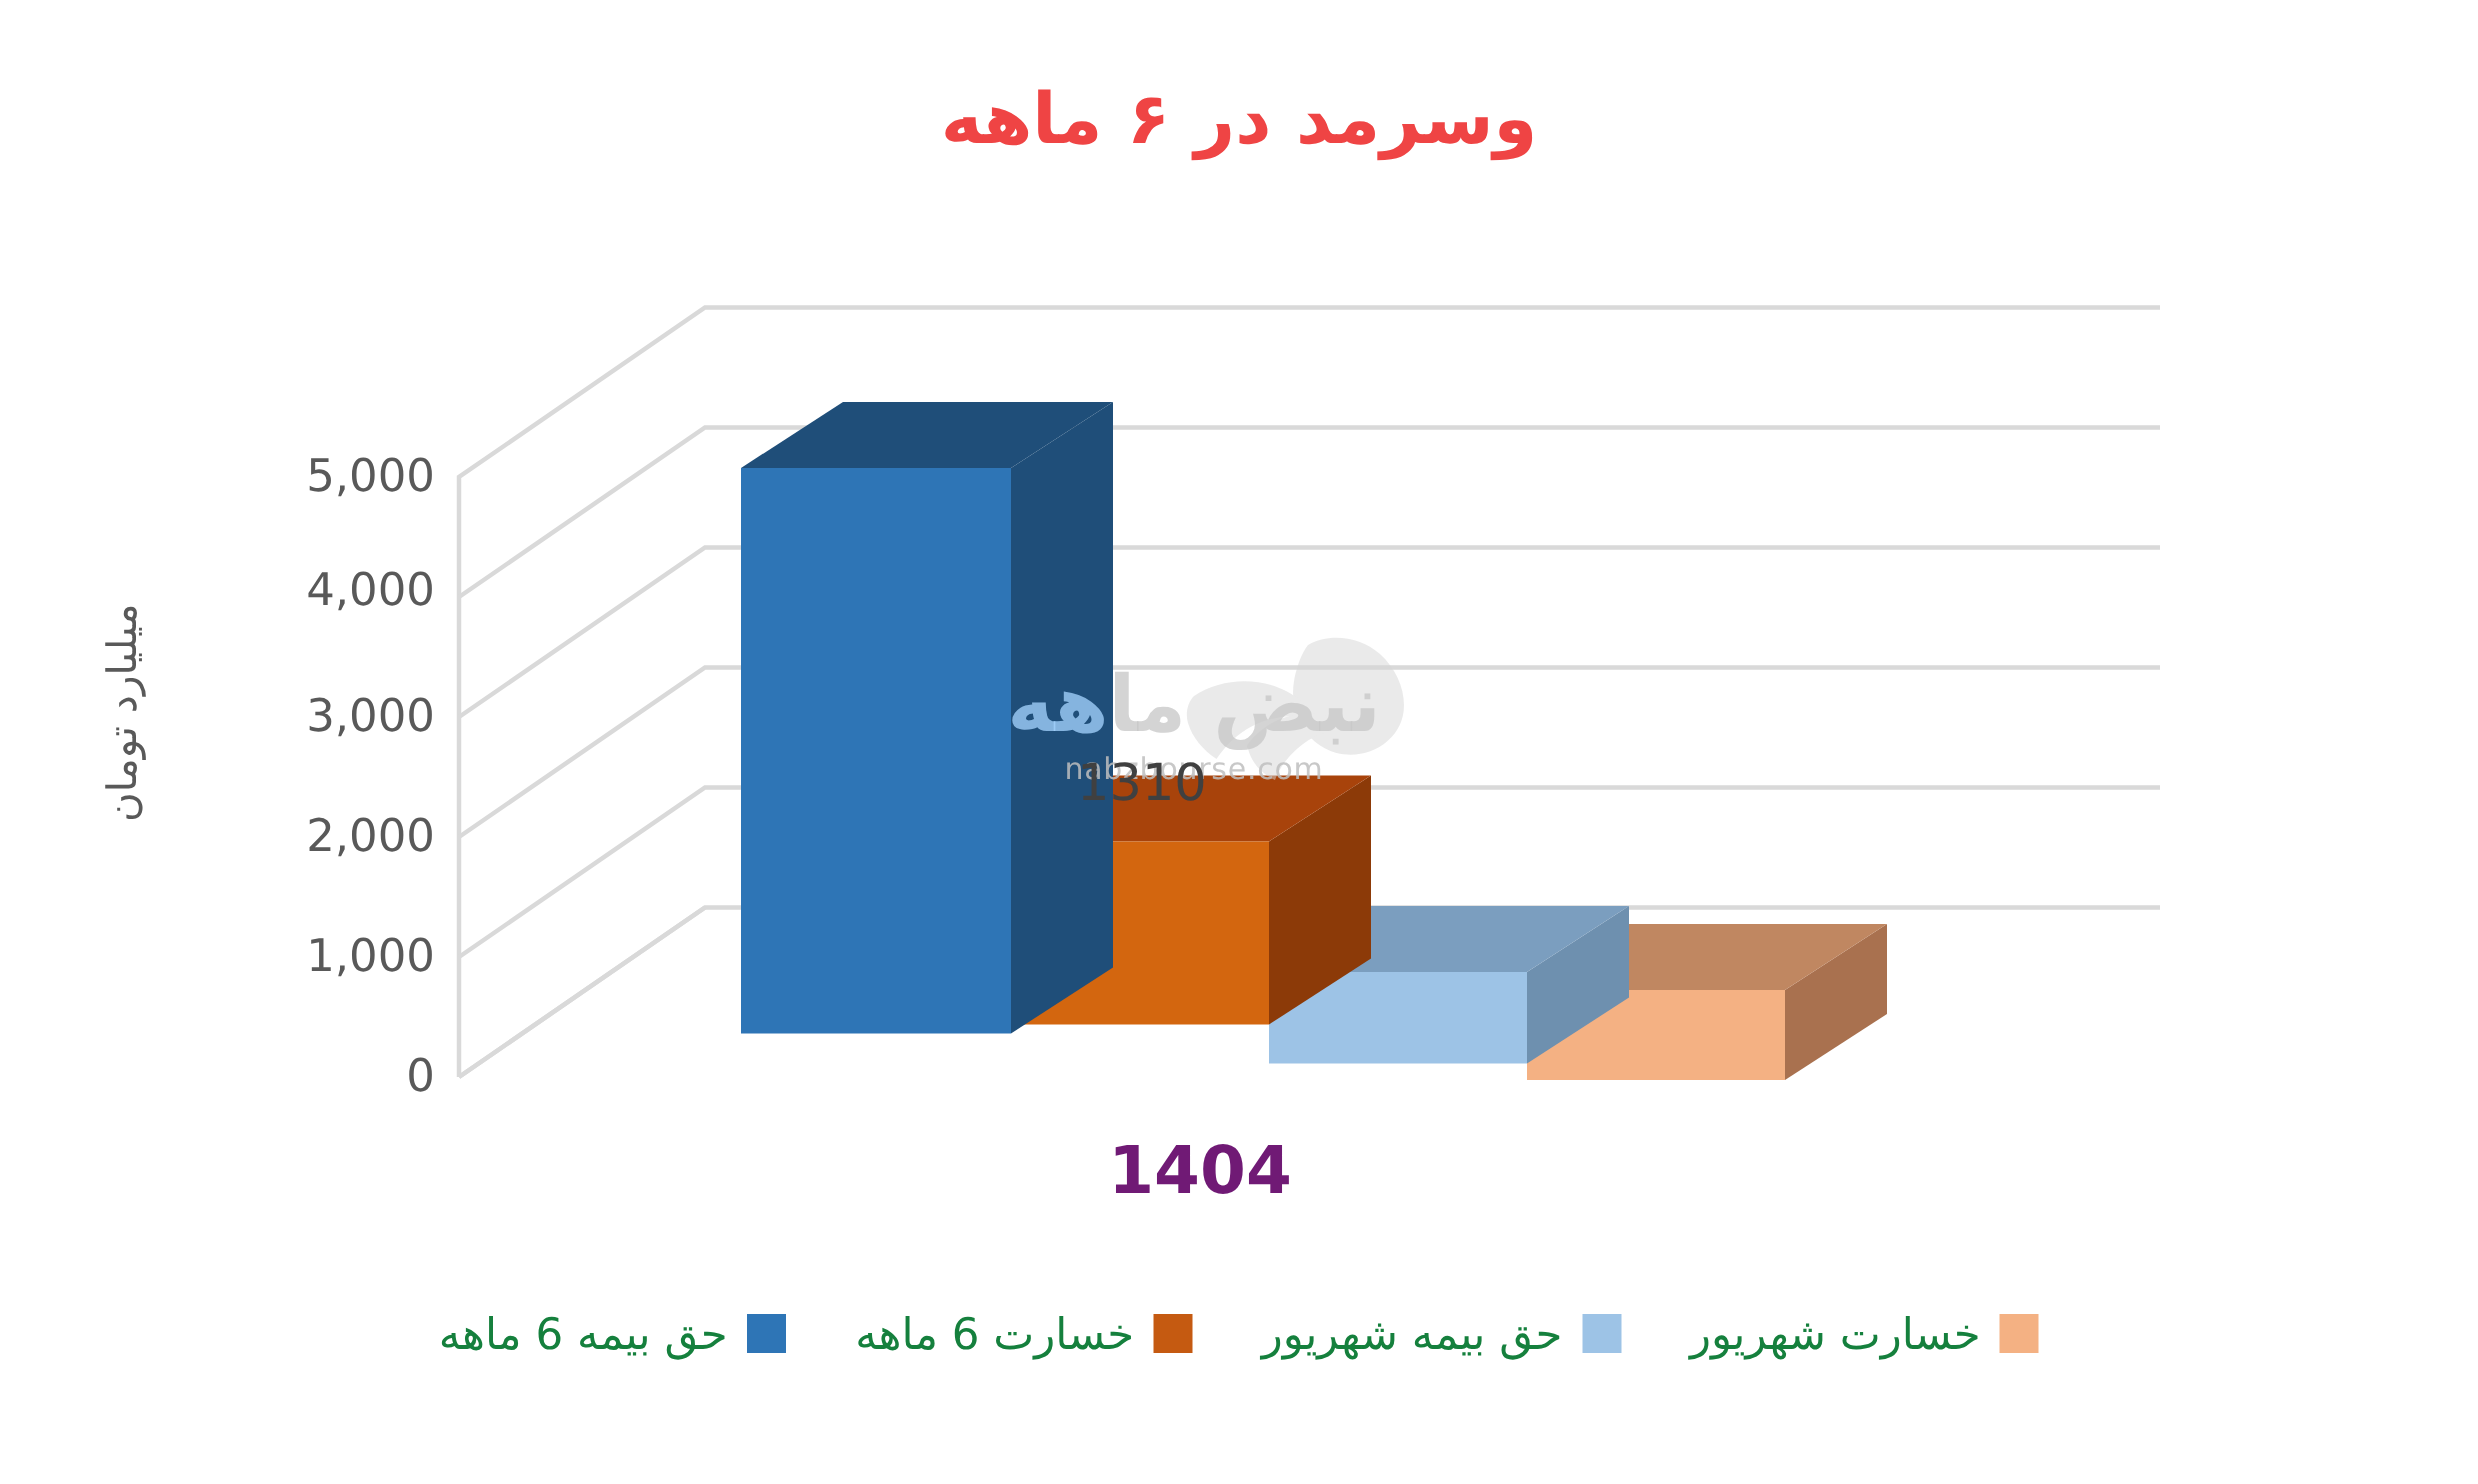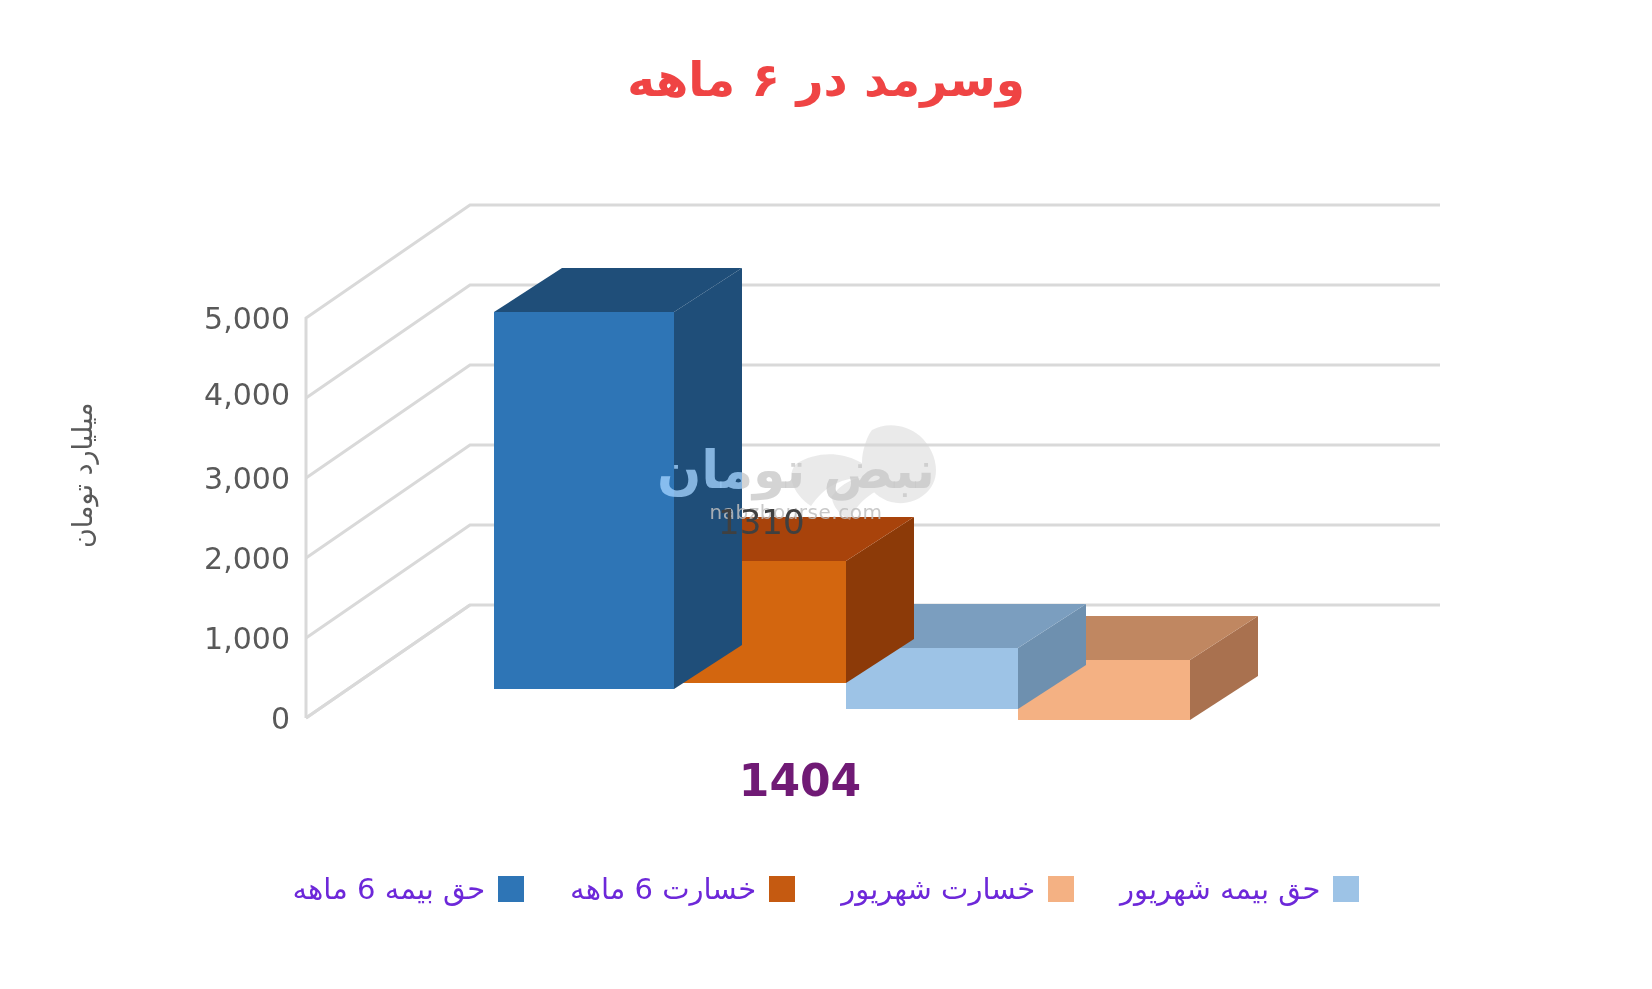--- a/index.html
+++ b/index.html
@@ -119,21 +119,21 @@
     gap:13px;
     direction:rtl;
   }
   .legend-swatch {
     width:26px; height:26px;
     flex:0 0 auto;
     display:block;
   }
   .legend-label {
     font-size:29px;
-    color:#6d28d9;
+    color:#15803d;
     white-space:nowrap;
     direction:rtl;
   }
 </style>
 </head>
 <body>
 
 <div id="chart-title">وسرمد در ۶ ماهه</div>
 
 <svg id="plot" viewBox="0 0 1652 989" width="1652" height="989">
@@ -202,21 +202,21 @@
   <g fill="#D6D6D6">
 
     <path d="M236 12 c14 -8 34 -6 48 6 c10 9 16 22 16 34 c0 10 -4 18 -11 24 c-9 8 -22 11 -34 8
              c-11 -3 -20 -11 -25 -21 c-4 -9 -5 -19 -3 -29 c2 -9 5 -17 9 -22 z"></path>
     <path d="M160 46 c18 -12 43 -13 62 -3 c8 4 14 10 17 17 c-14 -2 -28 0 -40 6
              c-10 5 -18 13 -24 22 c-9 -6 -16 -14 -19 -24 c-2 -7 0 -14 4 -18 z"></path>
     <path d="M196 78 c10 -14 28 -22 46 -20 c8 1 15 4 20 9 c-12 1 -24 6 -33 14
              c-7 6 -12 13 -15 21 c-9 -4 -16 -12 -18 -21 c-1 -1 -1 -2 0 -3 z"></path>
   </g>
 </svg>
-<div id="watermark-text">نبض تومان</div>
+<div id="watermark-text">نبض ماهه</div>
 <div id="watermark-url">nabzbourse.com</div>
 
 <div id="data-label-series2">1310</div>
 
 <div id="y-axis-title">میلیارد تومان</div>
 
 <div id="y-ticks">
   <div class="ytick" style="top:318px">5,000</div>
   <div class="ytick" style="top:394px">4,000</div>
   <div class="ytick" style="top:478px">3,000</div>
@@ -230,20 +230,20 @@
 <div id="legend">
   <div class="legend-item">
     <span class="legend-swatch" style="background:#2E75B6"></span>
     <span class="legend-label">حق بیمه 6 ماهه</span>
   </div>
   <div class="legend-item">
     <span class="legend-swatch" style="background:#C55A11"></span>
     <span class="legend-label">خسارت 6 ماهه</span>
   </div>
   <div class="legend-item">
+    <span class="legend-swatch" style="background:#9DC3E6"></span>
+    <span class="legend-label">حق بیمه شهریور</span>
+  </div>
+  <div class="legend-item">
     <span class="legend-swatch" style="background:#F4B183"></span>
     <span class="legend-label">خسارت شهریور</span>
   </div>
-  <div class="legend-item">
-    <span class="legend-swatch" style="background:#9DC3E6"></span>
-    <span class="legend-label">حق بیمه شهریور</span>
-  </div>
 </div>
 
 </body></html>

